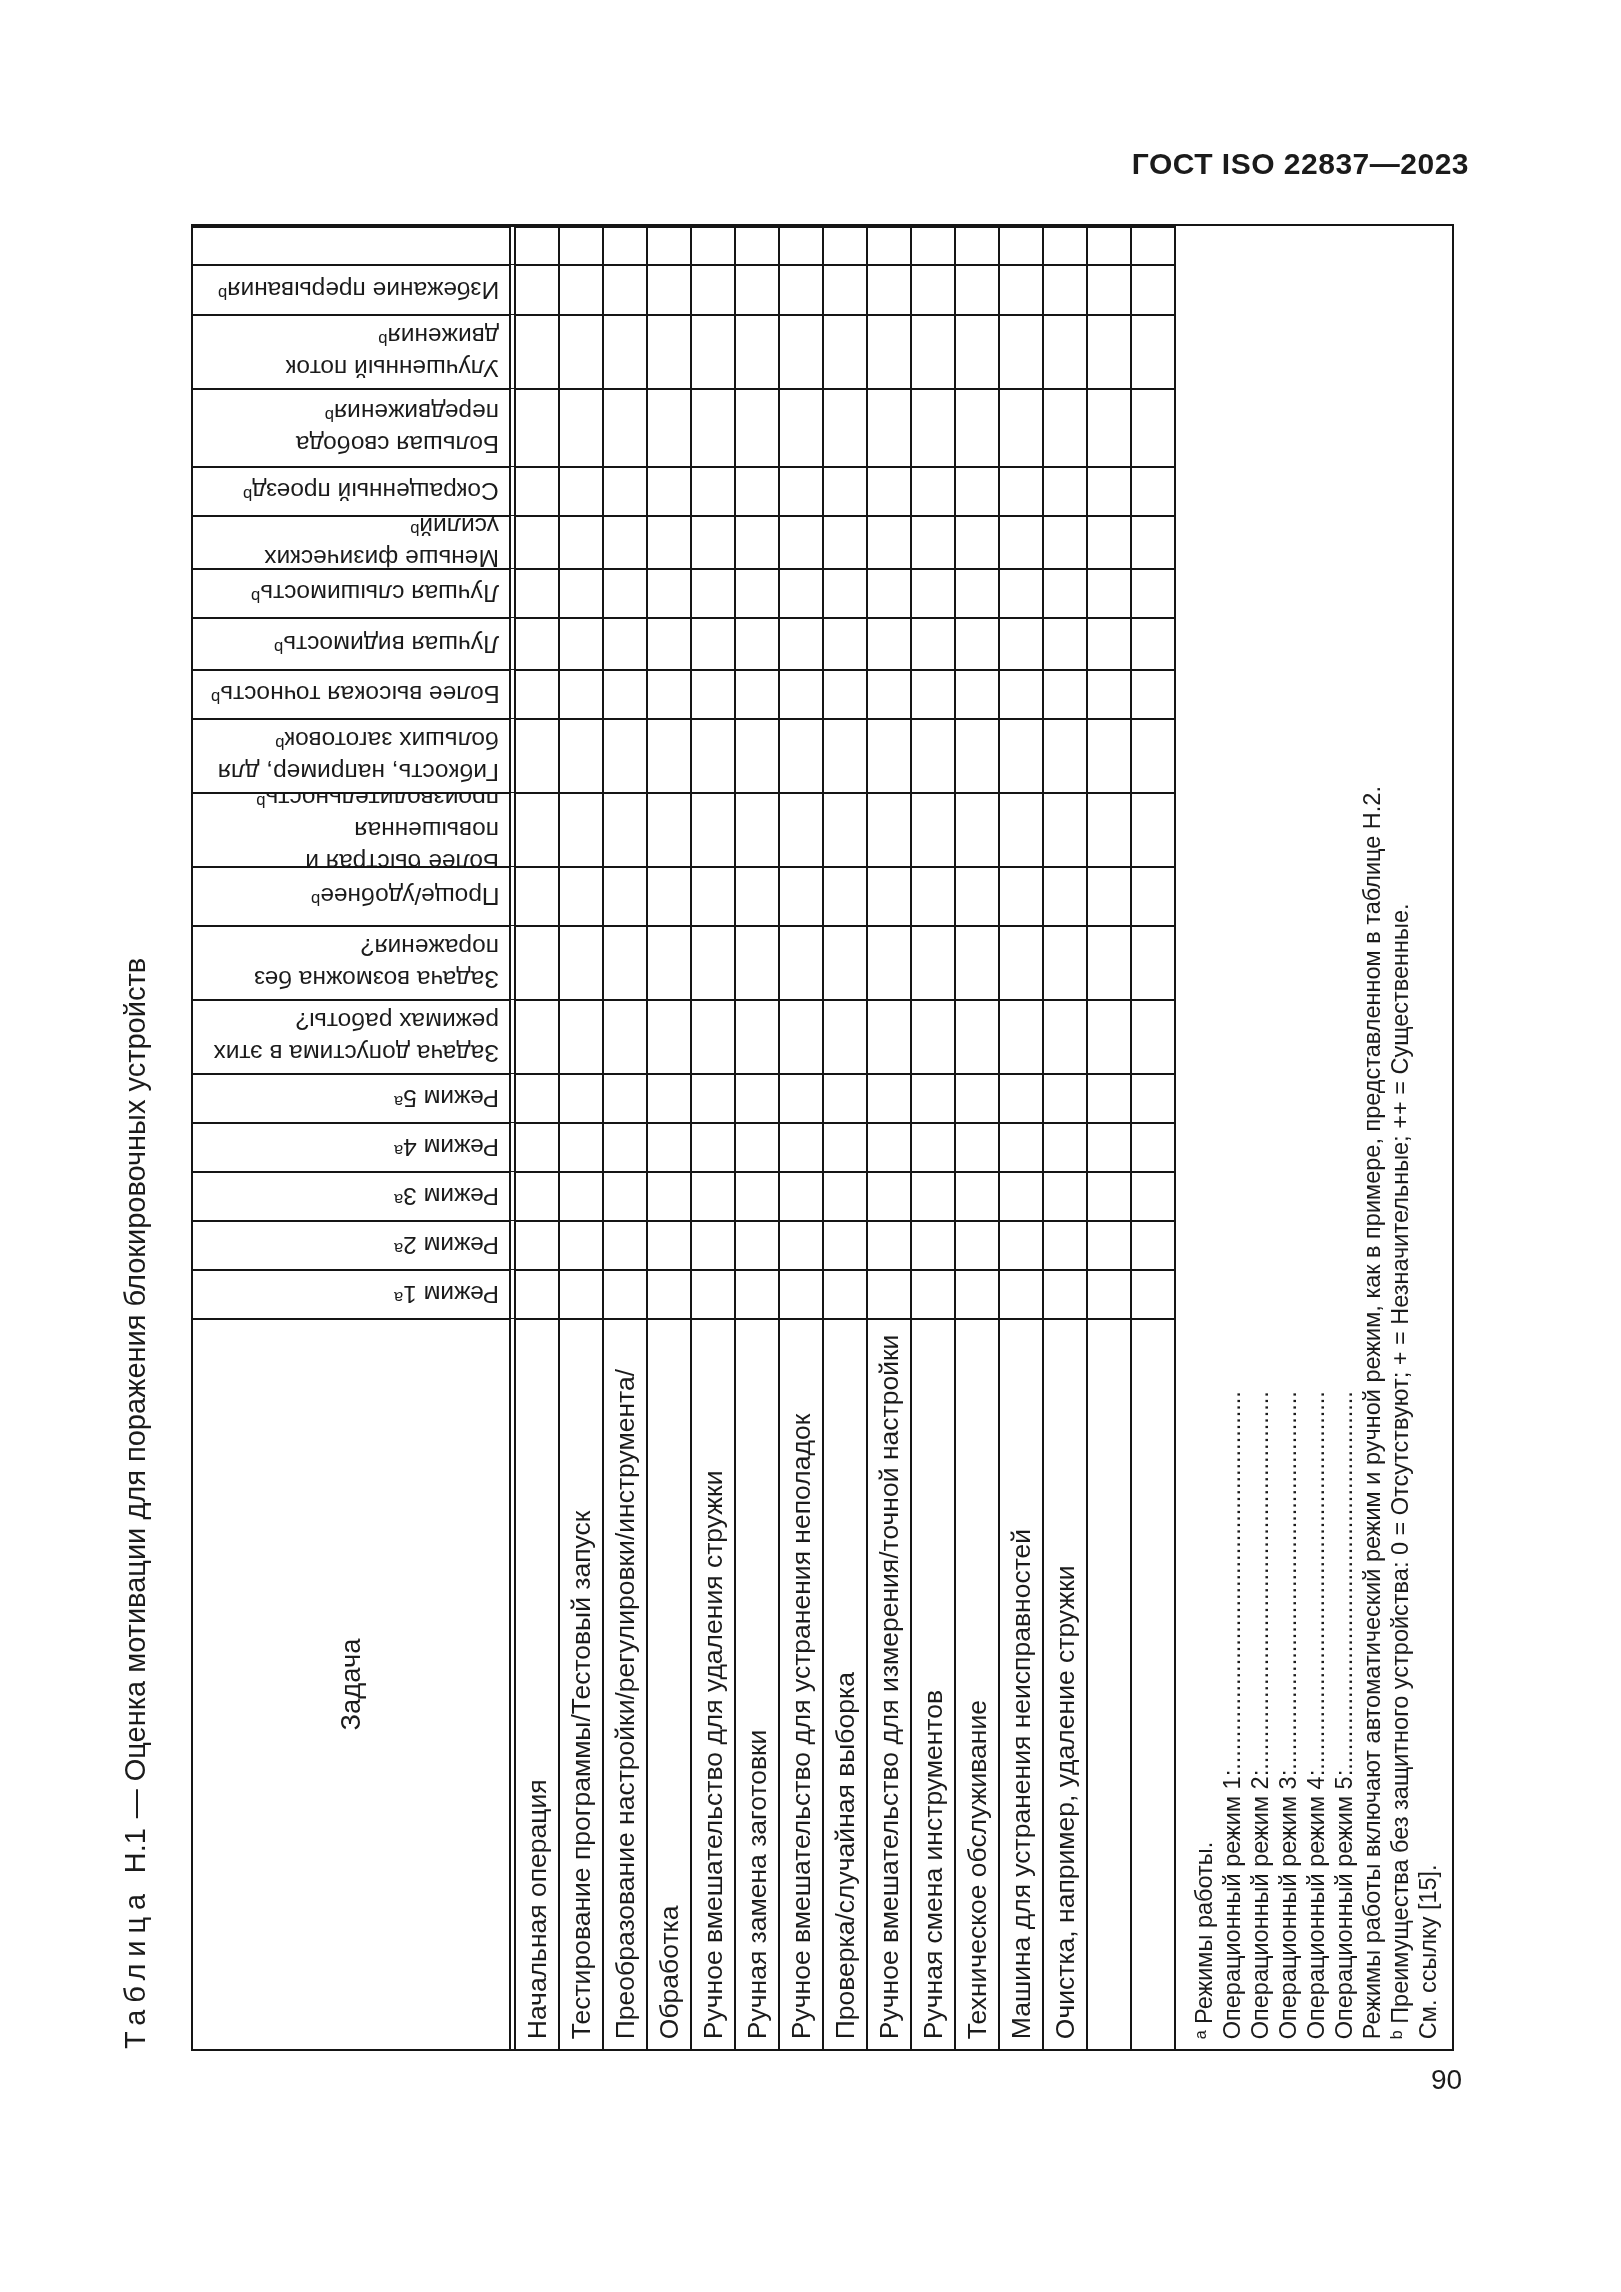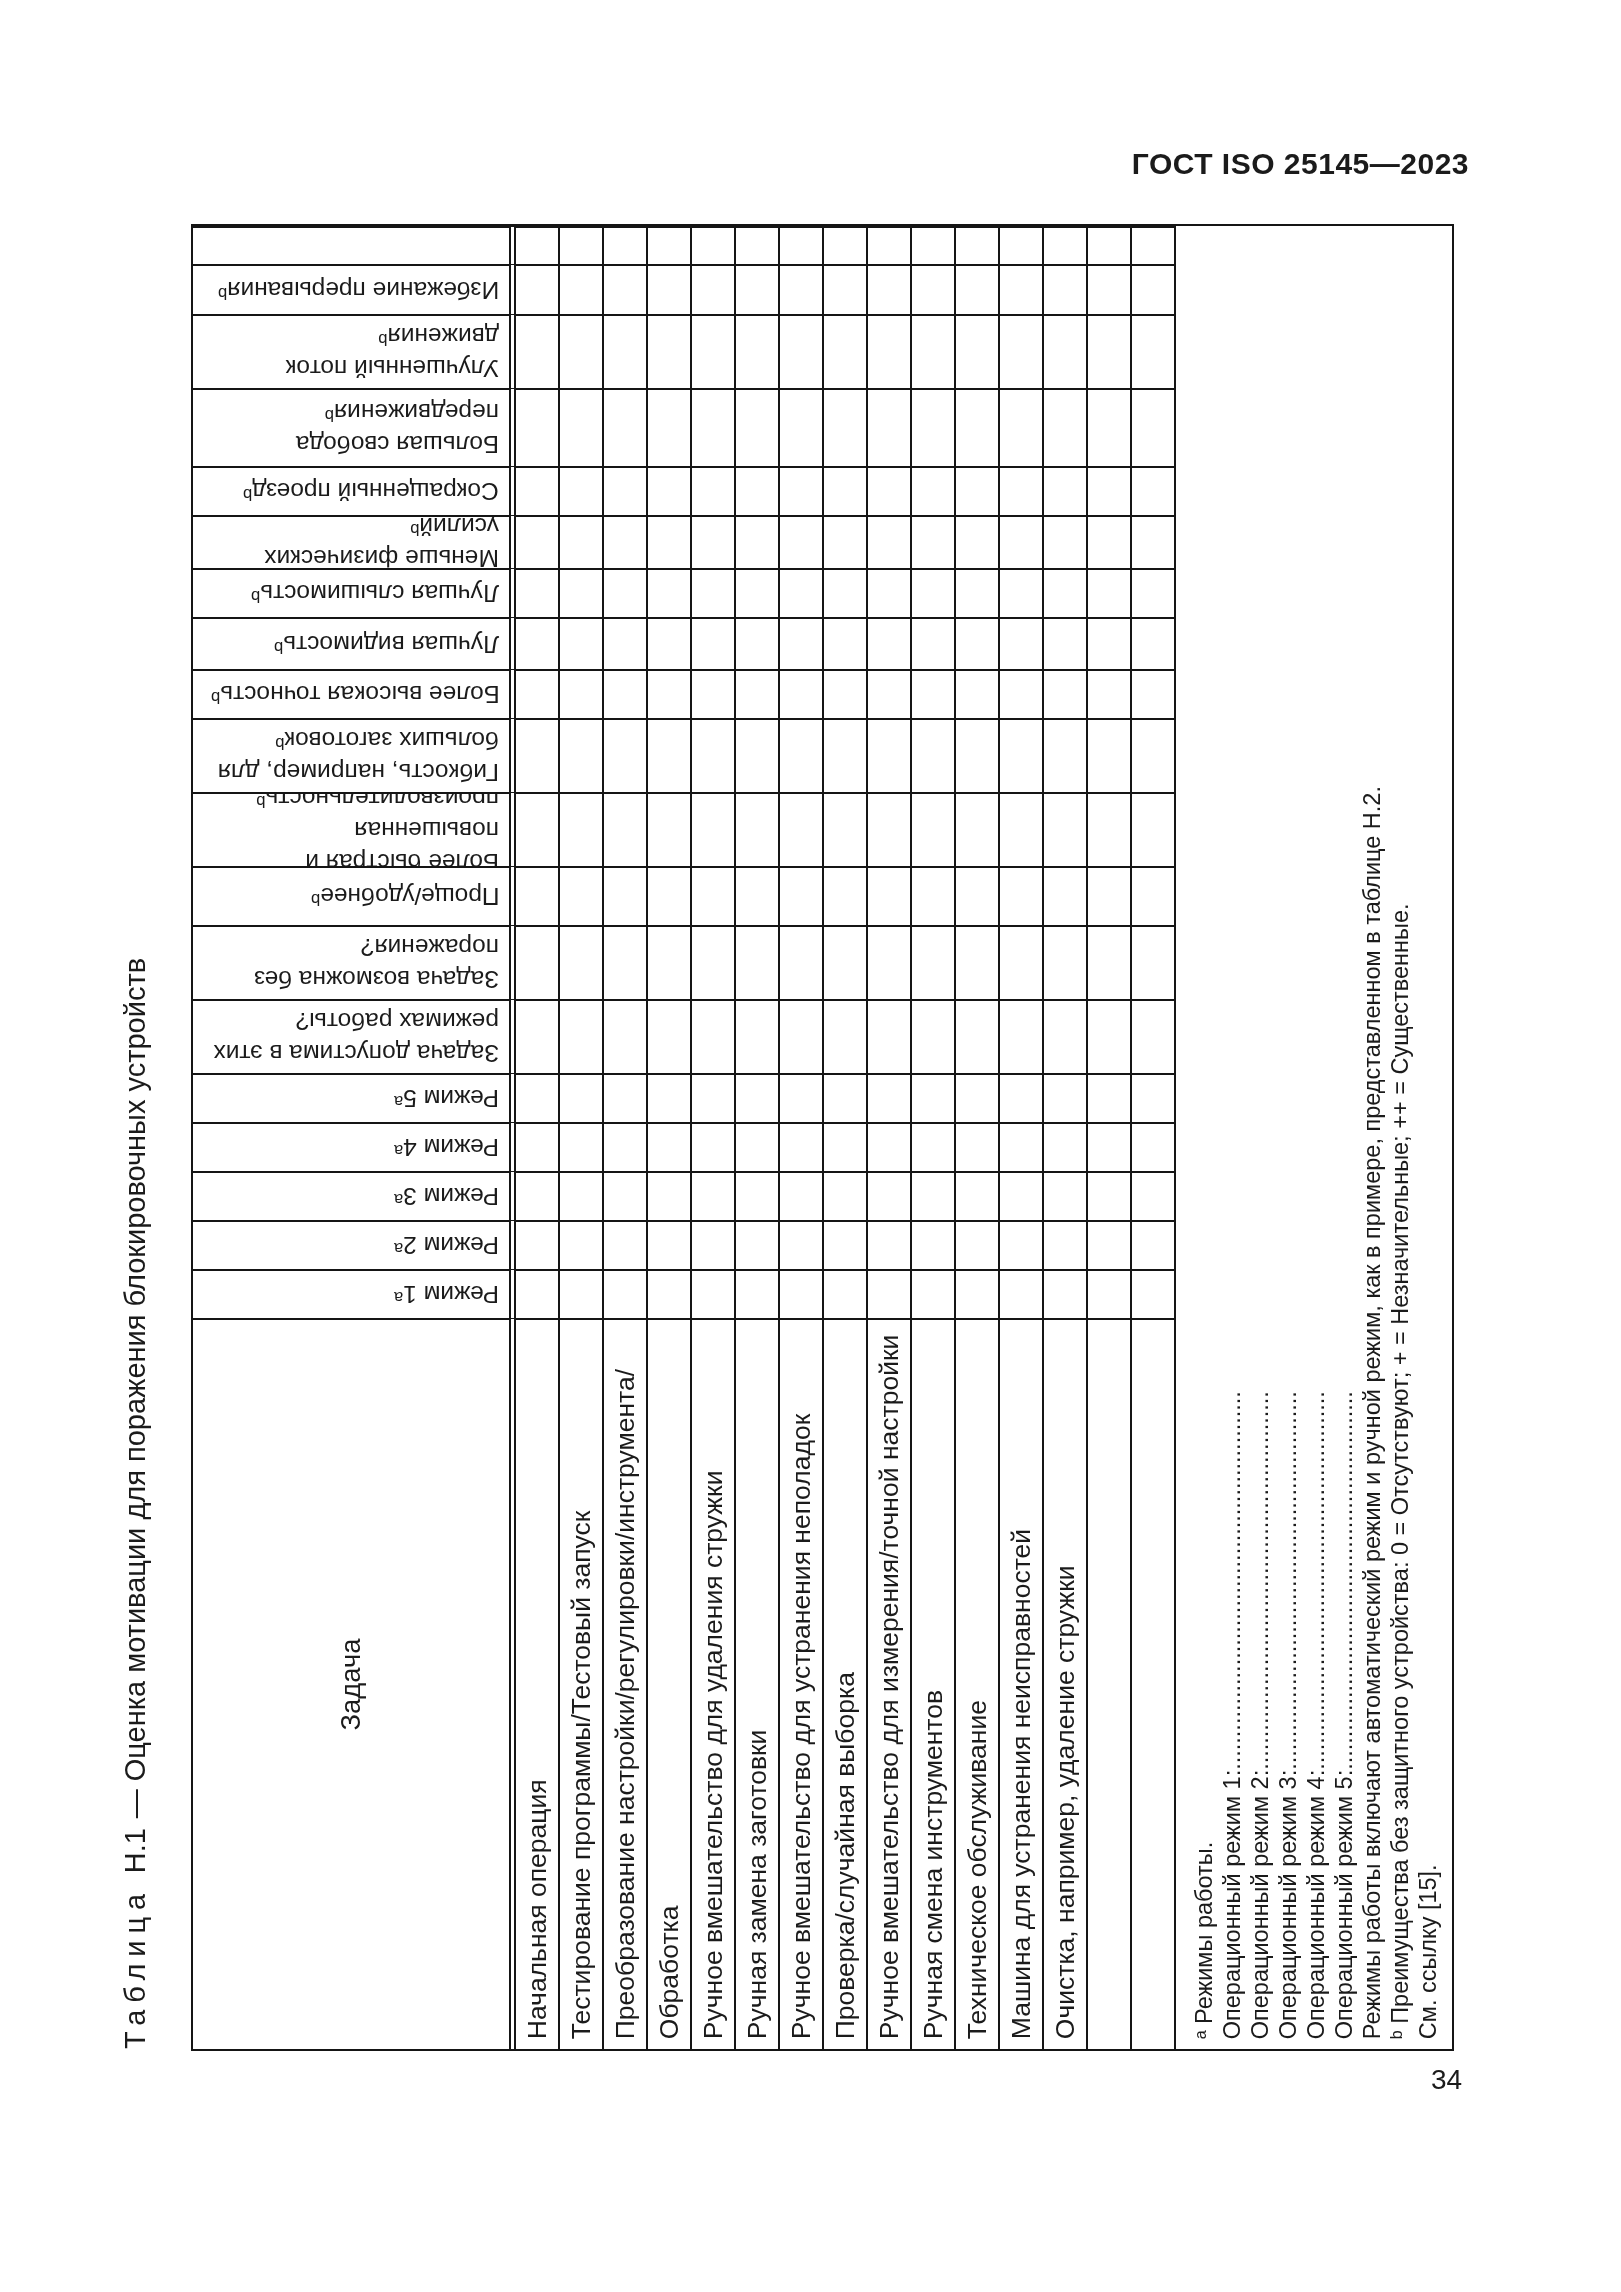--- a/index.html
+++ b/index.html
@@ -54,21 +54,21 @@
   }
   .fn-cell{
     grid-row:17;grid-column:1/-1;
     padding:13.7px 7.8px 0 9.8px;overflow:hidden;
   }
   .fn-line{font-size:23.5px;line-height:28px;white-space:nowrap;overflow:hidden;}
 </style>
 </head>
 <body>
 
-<div class="doc-header">ГОСТ ISO 25145—2023</div>
+<div class="doc-header">ГОСТ ISO 22837—2023</div>
 
 <div class="land">
   <div class="tbl-title">
     <span class="sp">Таблица</span><span class="num">Н.1</span><span>— Оценка мотивации для поражения блокировочных устройств</span>
   </div>
 
   <div id="gtable">
     <div class="hc-task" style="grid-row:1;grid-column:1;">
         <span>Задача</span>
       </div>
@@ -437,14 +437,14 @@
       <div class="cell" style="grid-area: 16 / 14;"></div>
       <div class="cell" style="grid-area: 16 / 15;"></div>
       <div class="cell" style="grid-area: 16 / 16;"></div>
       <div class="cell" style="grid-area: 16 / 17;"></div>
       <div class="cell" style="grid-area: 16 / 18;"></div>
       <div class="cell" style="grid-area: 16 / 19;"></div>
       <div class="cell" style="grid-area: 16 / 20;"></div>
     </div>
 </div>
 
-<div class="page-num">34</div>
+<div class="page-num">90</div>
 
 
 </body></html>

